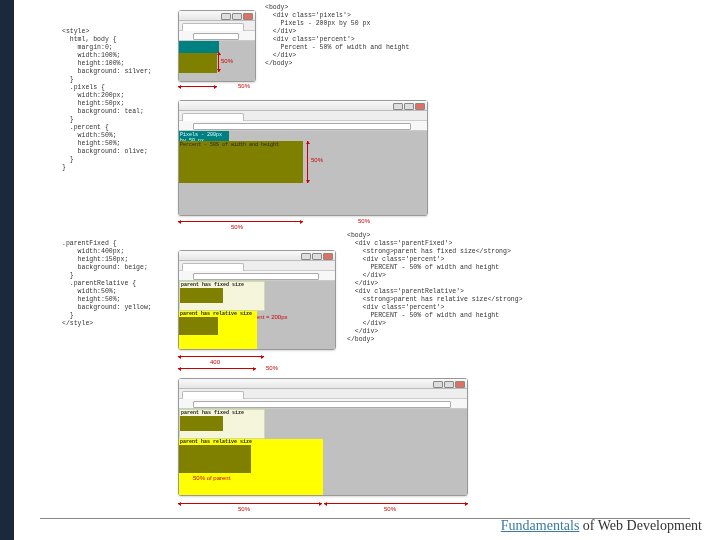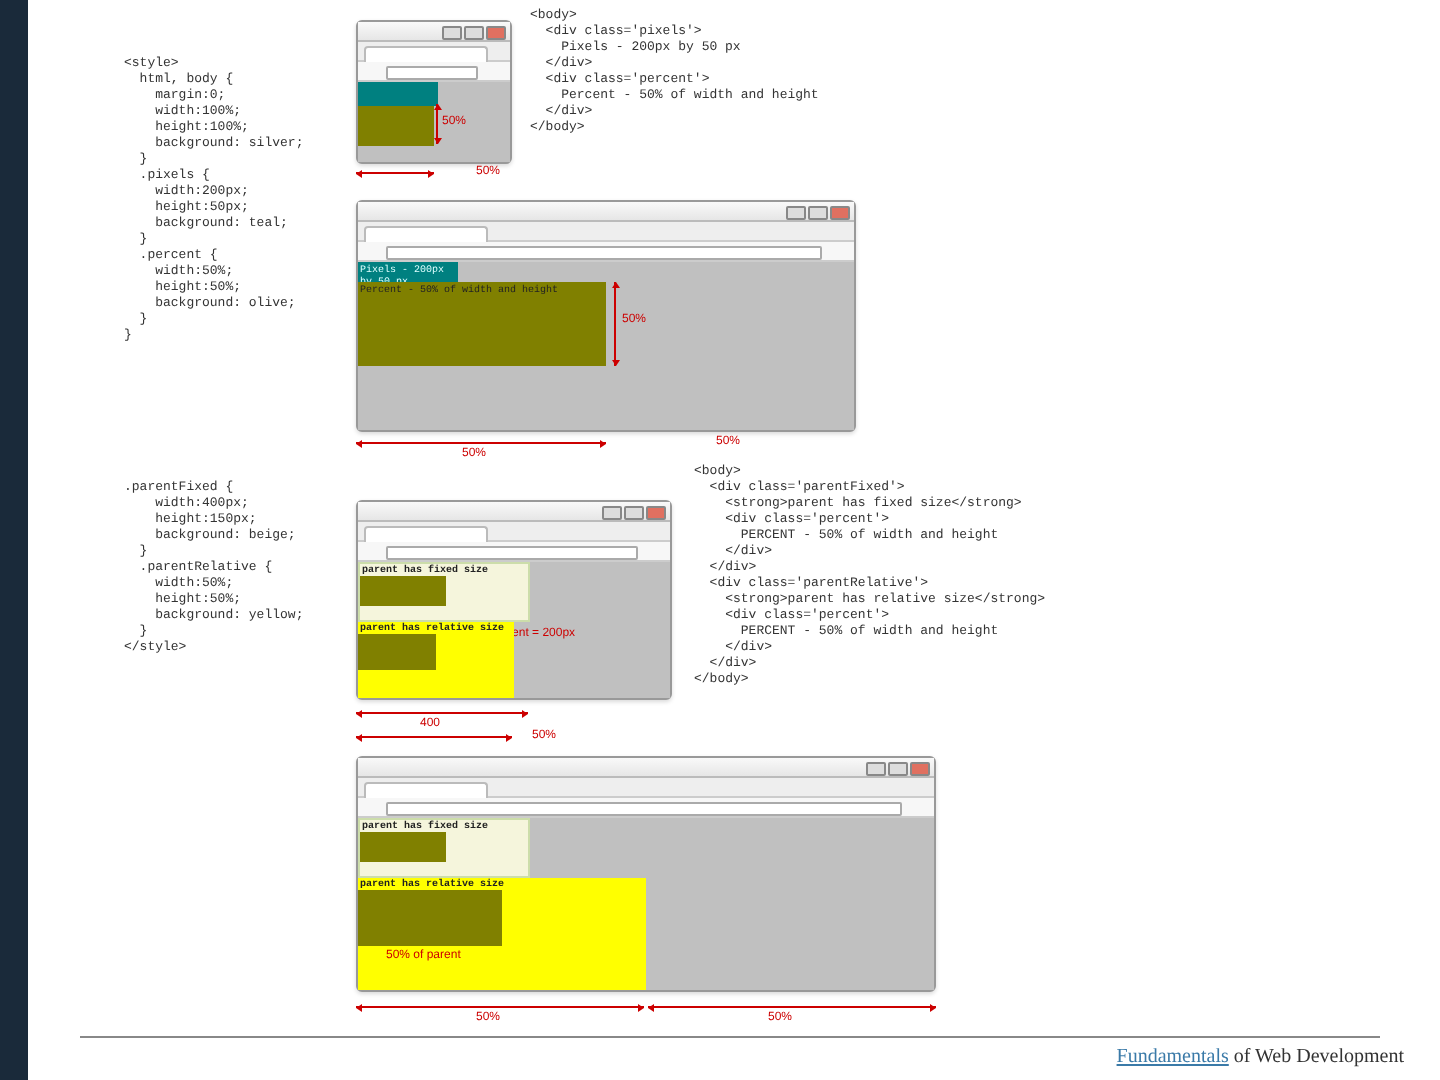--- a/index.html
+++ b/index.html
@@ -1,20 +1,20 @@
 <!DOCTYPE html>
 <html><head>
 <meta charset="utf-8">
 <style>
   * { box-sizing: border-box; }
   html, body { margin: 0; padding: 0; width: 720px; height: 540px; font-family: Arial, sans-serif; background: #fff; overflow: hidden; }
   .slide { position: relative; width: 720px; height: 540px; }
   .stripe { position: absolute; left: 0; top: 0; width: 14px; height: 540px; background: #1a2a3a; }
   .code { position: absolute; font-family: "Courier New", monospace; font-size: 6.5px; line-height: 8px; color: #333; white-space: pre; }
-  .footer { position: absolute; right: 18px; bottom: 6px; font-family: Georgia, serif; font-size: 10px; color: #333; }
+  .footer { position: absolute; right: 18px; bottom: 6px; font-family: Georgia, serif; font-size: 14px; color: #333; }
   .footer .fund { color: #3a7aa8; text-decoration: underline; }
   .rule { position: absolute; background: #888; height: 1px; }
   
   .win { position: absolute; background: #f4f4f4; border: 1px solid #999; border-radius: 3px; box-shadow: 0 1px 2px rgba(0,0,0,0.15); }
   .win .titlebar { height: 10px; background: linear-gradient(#f9f9f9,#e6e6e6); border-bottom: 1px solid #bbb; position: relative; }
   .win .btns { position: absolute; right: 2px; top: 1.5px; display: flex; gap: 1px; }
   .win .wb { width: 10px; height: 7px; border: 0.5px solid #888; border-radius: 1px; background: #ddd; }
   .win .wb.close { background: #e07060; }
   .win .tabrow { height: 10px; background: #eee; border-bottom: 1px solid #ccc; position: relative; }
   .win .tab { position: absolute; left: 3px; top: 1.5px; width: 62px; height: 8px; background: #fff; border: 0.5px solid #bbb; border-bottom: none; border-radius: 2px 2px 0 0; font-size: 4.5px; line-height: 8px; padding-left: 2px; color: #555; }

